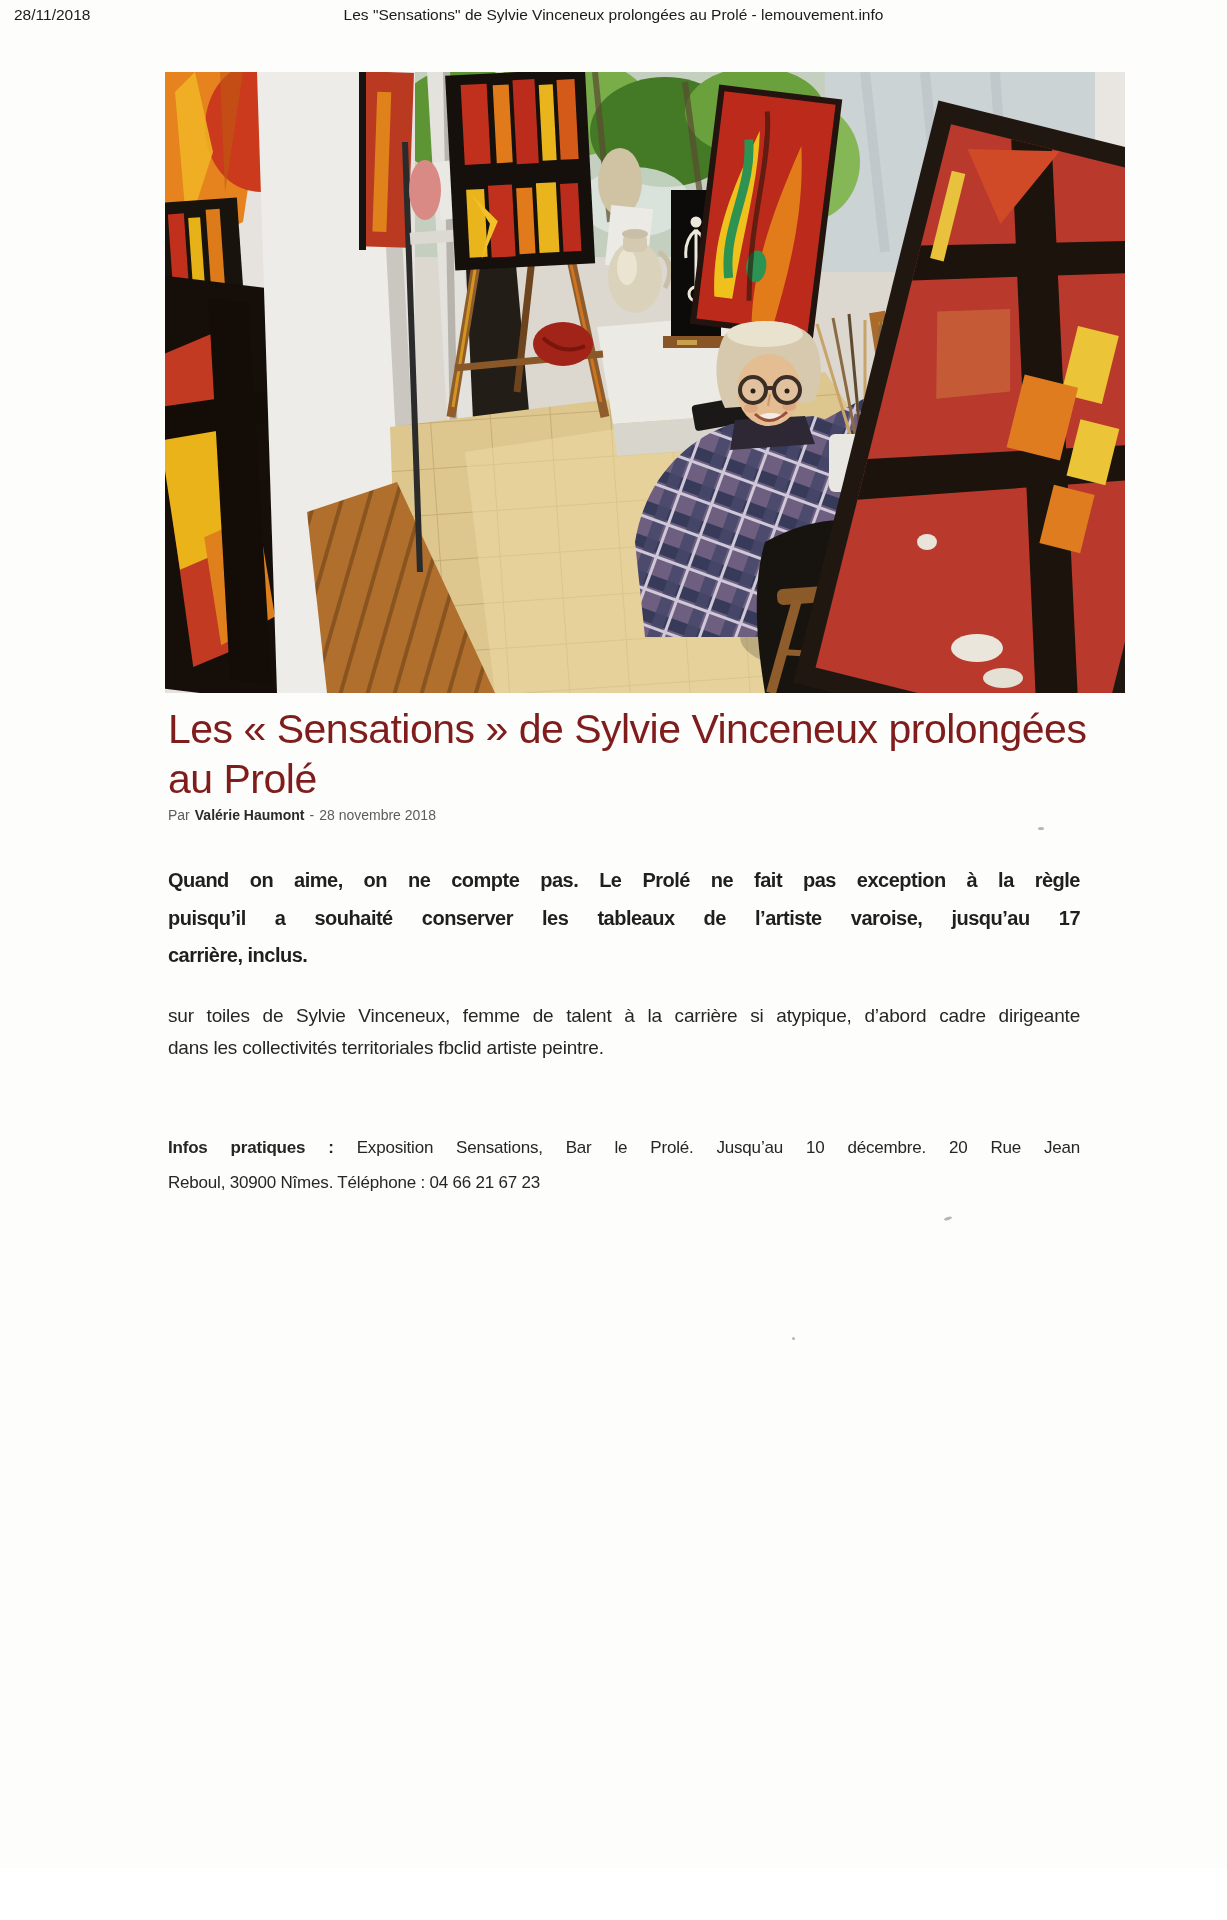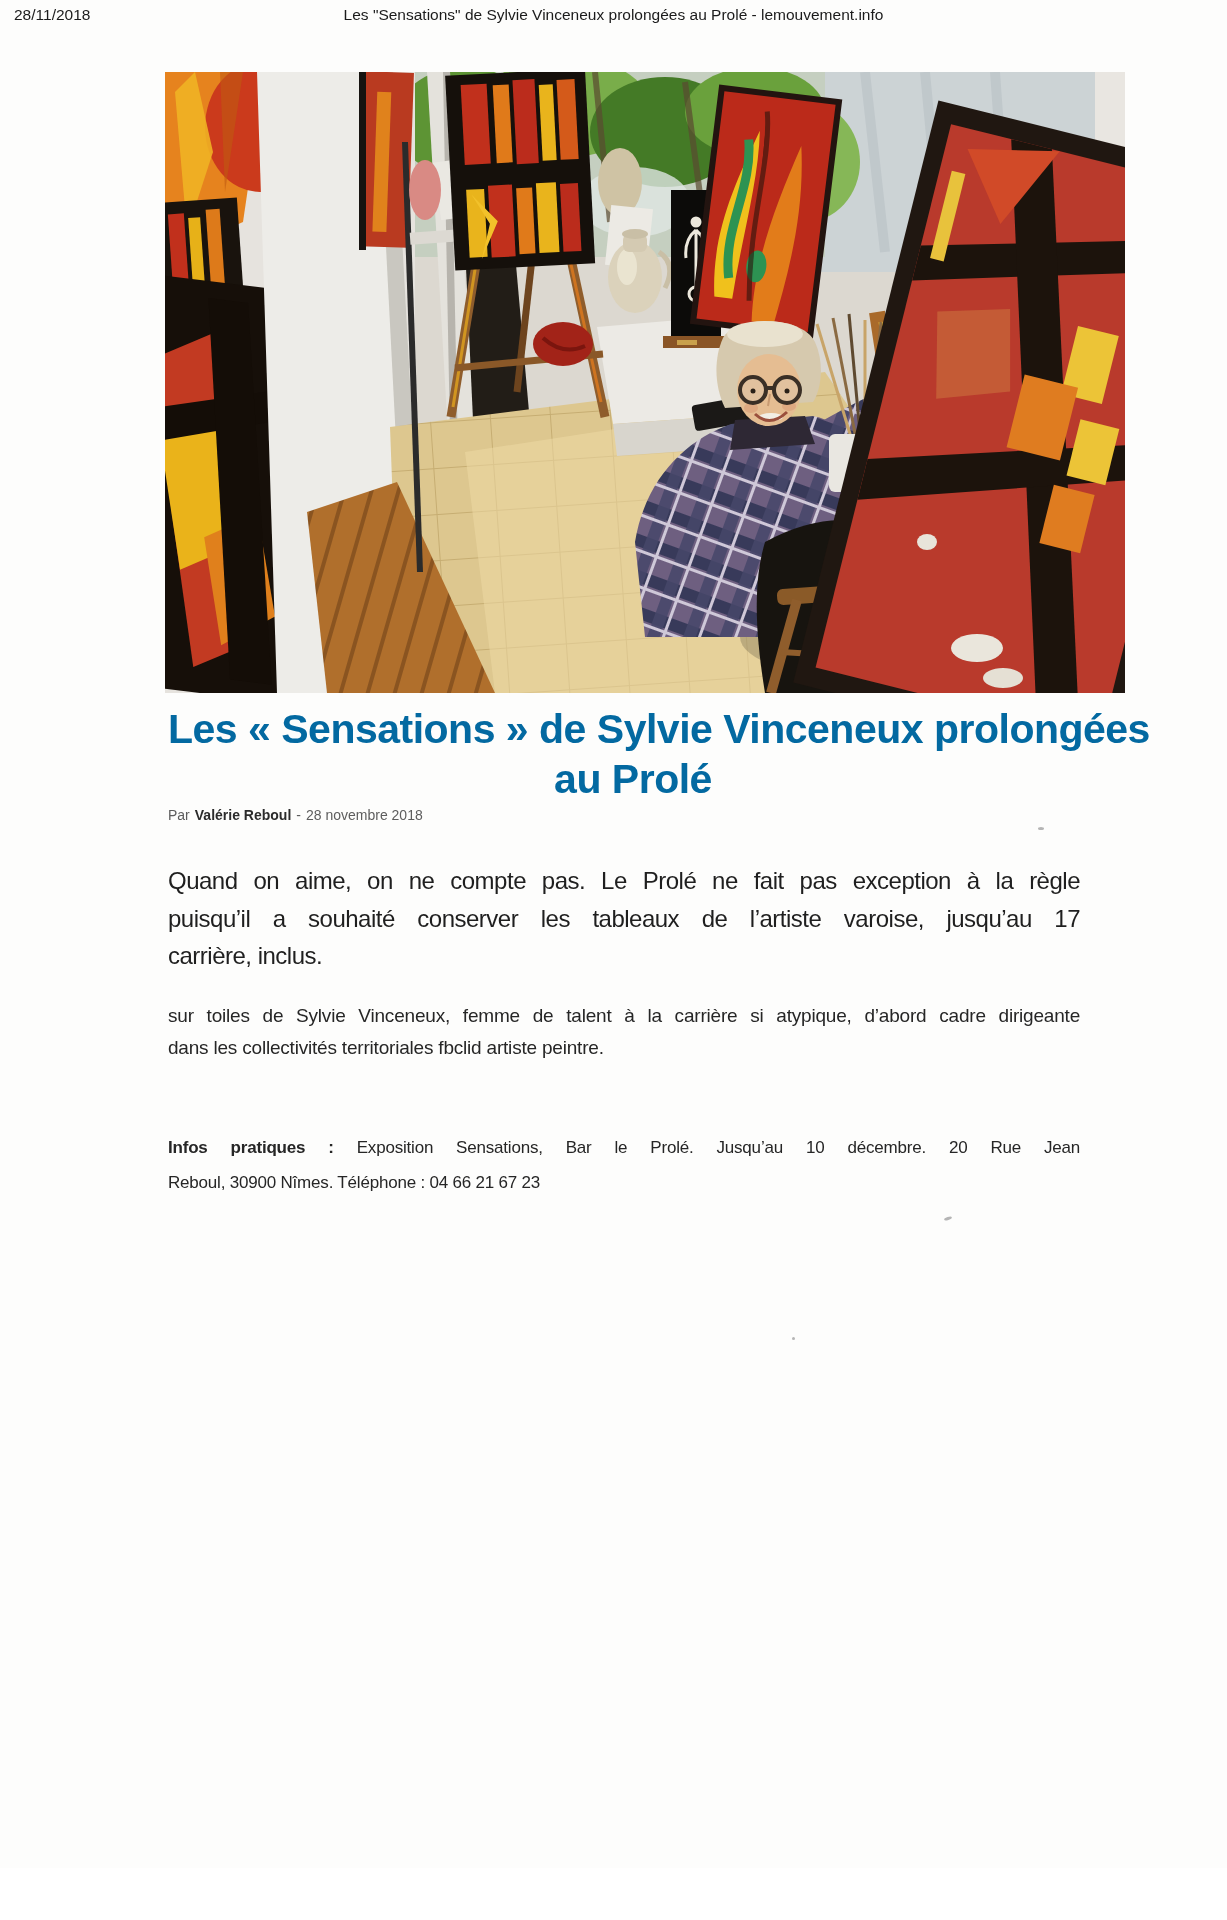--- a/index.html
+++ b/index.html
@@ -4,28 +4,28 @@
 <style>
   html,body{margin:0;padding:0;background:#ffffff;}
   .page{
     position:relative;width:1227px;height:1868px;background:#fdfdfc;
     font-family:"Liberation Sans","DejaVu Sans",sans-serif;color:#1e1e1e;overflow:hidden;
   }
   .hdr-date{position:absolute;left:14px;top:6px;font-size:15.5px;color:#1b1b1b;}
   .hdr-title{position:absolute;left:0;right:0;top:6px;text-align:center;font-size:15.5px;color:#1b1b1b;}
   .photo{position:absolute;left:165px;top:72px;width:960px;height:621px;}
   .photo svg{display:block;width:100%;height:100%;}
-  .headline{position:absolute;left:168px;top:704px;width:930px;color:#0369a1;
-    font-size:41px;font-weight:700;letter-spacing:-0.5px;line-height:50px;text-align:center;}
+  .headline{position:absolute;left:168px;top:704px;width:930px;color:#7f1d1d;
+    font-size:41px;font-weight:400;letter-spacing:-0.5px;line-height:50px;}
   .headline div{white-space:nowrap;}
   .byline{position:absolute;left:168px;top:807px;font-size:14px;color:#5d5d5d;
     display:flex;gap:5px;align-items:baseline;}
   .byline .auth{font-weight:700;color:#2b2b2b;}
   .para{position:absolute;left:168px;width:912px;}
-  .intro{top:862px;font-size:24px;font-weight:400;letter-spacing:-0.5px;line-height:37.5px;color:#1f1f1f;}
+  .intro{top:862px;font-size:20px;font-weight:700;letter-spacing:-0.5px;line-height:37.5px;color:#1f1f1f;}
   .bodyp{top:1000px;font-size:19px;letter-spacing:-0.2px;line-height:31.5px;color:#262626;}
   .infos{top:1130px;font-size:17px;letter-spacing:-0.2px;line-height:35px;color:#262626;}
   .jline{text-align:justify;text-align-last:justify;}
   .lline{text-align:left;}
   .bold{font-weight:700;}
   .footer-url{position:absolute;left:13px;top:1886px;font-size:20px;letter-spacing:0.3px;
     color:#1c1c1c;white-space:nowrap;}
   .scan-edge{position:absolute;left:0;top:1914px;width:100%;height:6px;background:#1a1a1a;}
   .speck{position:absolute;border-radius:50%;background:#b5b5b5;}
 </style>
@@ -247,21 +247,21 @@
     </svg>
   </div>
 
   <div class="headline">
     <div>Les « Sensations » de Sylvie Vinceneux prolongées</div>
     <div>au Prolé</div>
   </div>
 
   <div class="byline">
     <span>Par</span>
-    <span class="auth">Valérie Reboul</span>
+    <span class="auth">Valérie Haumont</span>
     <span>-</span>
     <span>28 novembre 2018</span>
   </div>
 
   <div class="para intro">
     <div class="jline">Quand on aime, on ne compte pas. Le Prolé ne fait pas exception à la règle</div>
     <div class="jline">puisqu’il a souhaité conserver les tableaux de l’artiste varoise, jusqu’au 17</div>
     <div class="lline">carrière, inclus.</div>
   </div>
 

